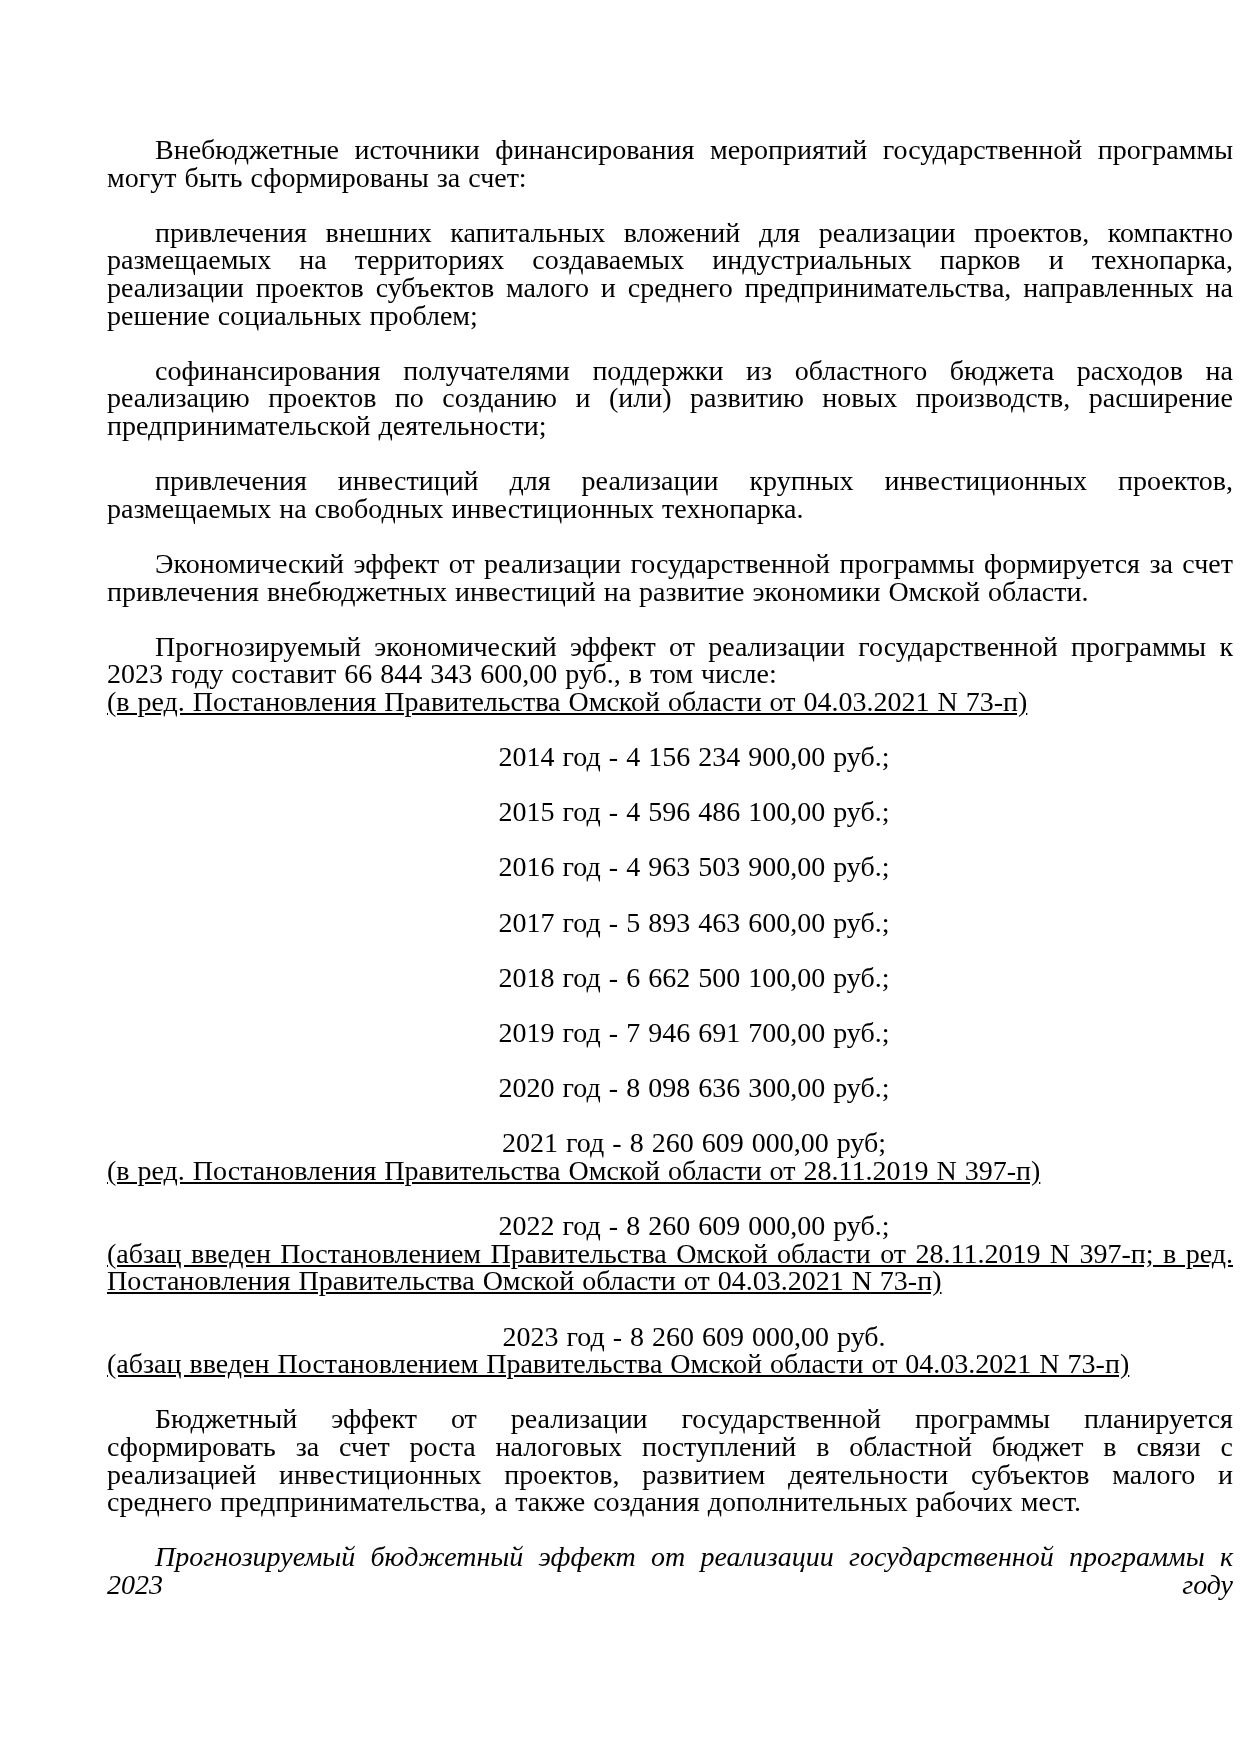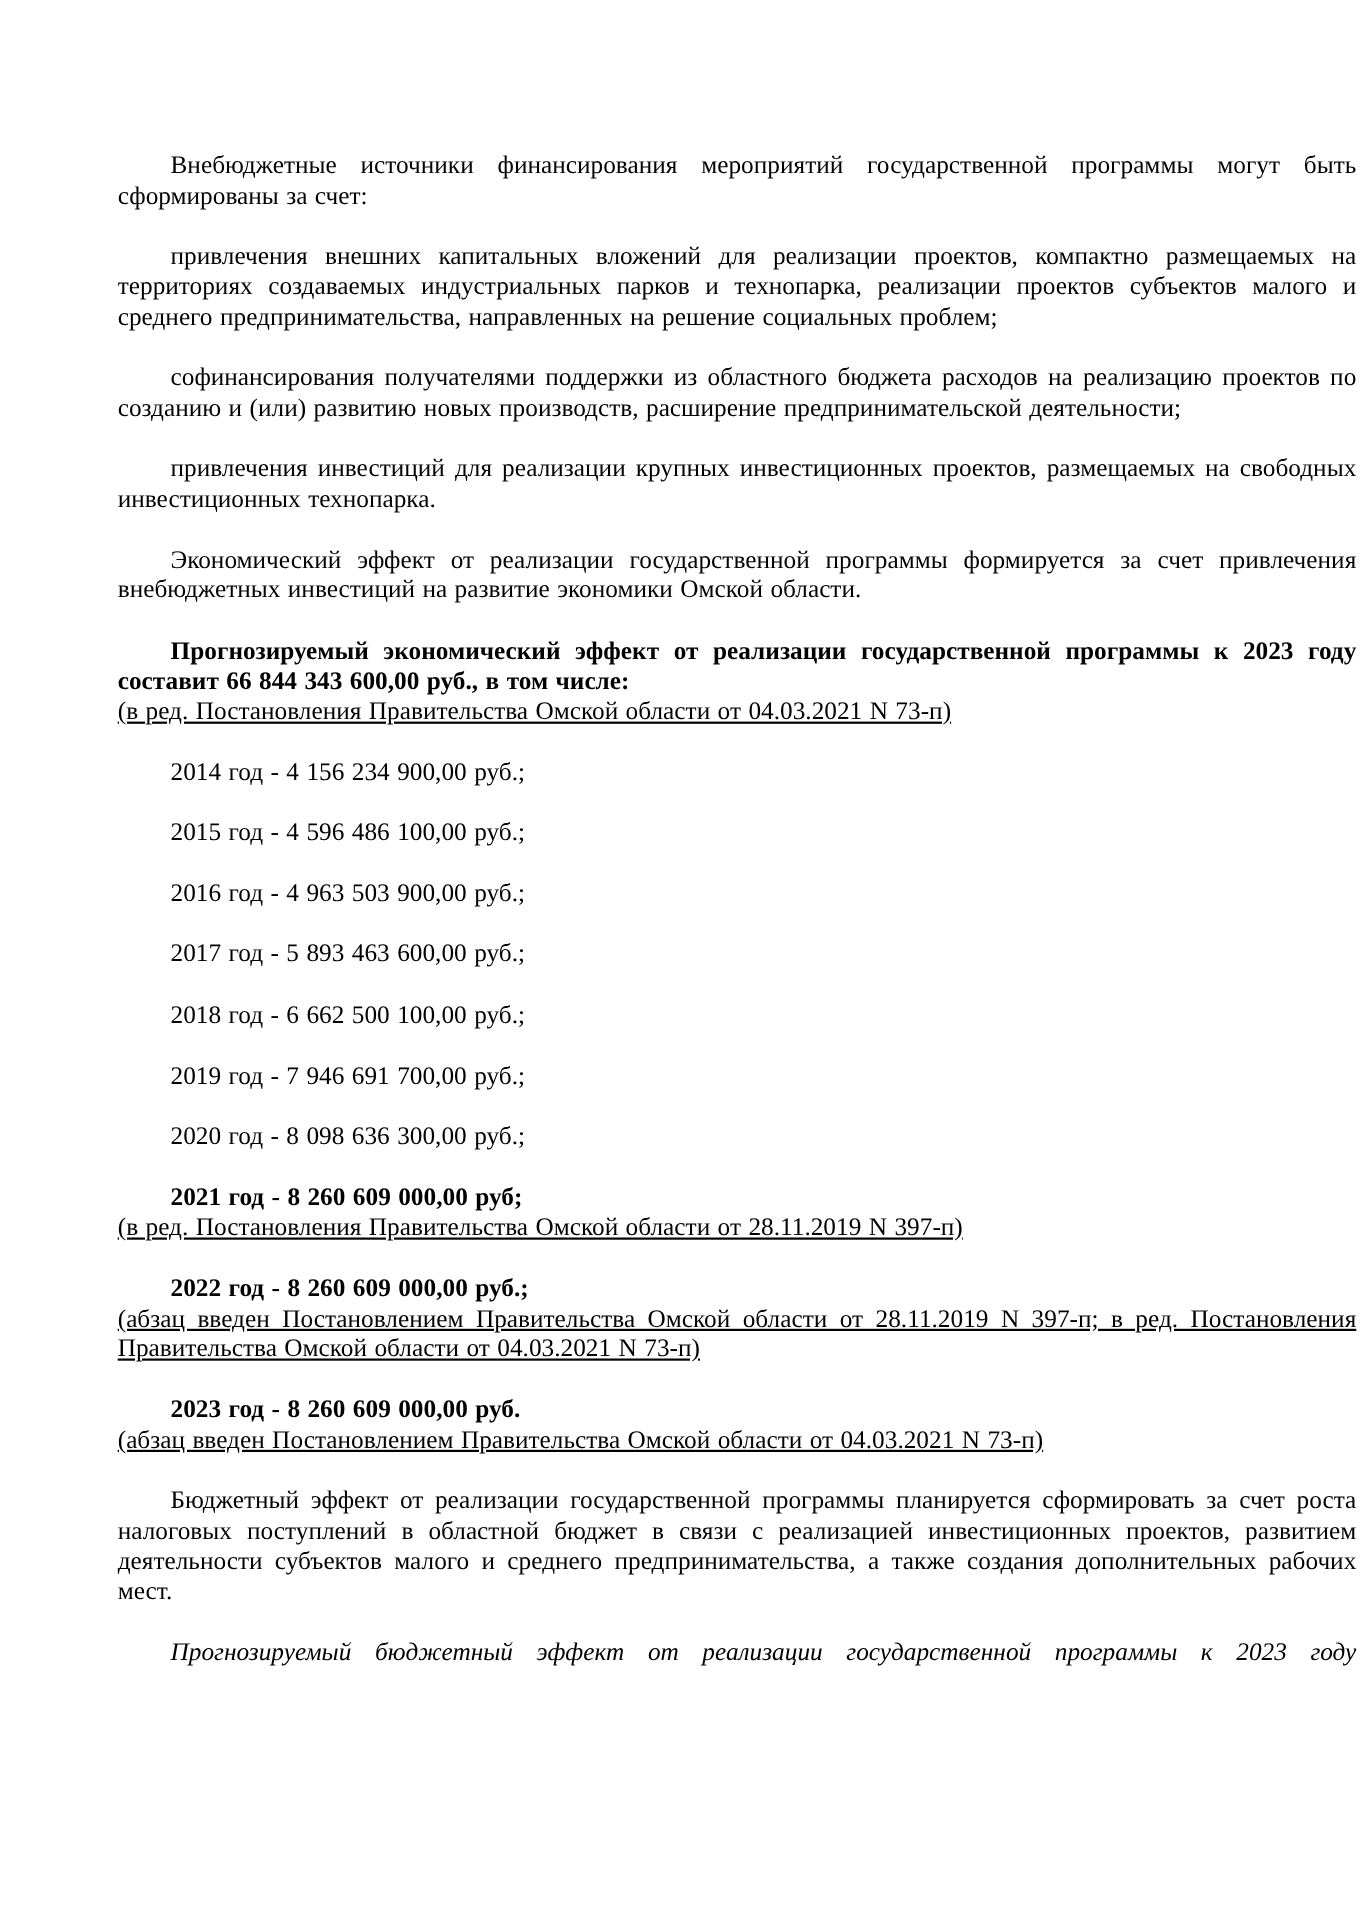--- a/index.html
+++ b/index.html
@@ -16,44 +16,43 @@
     color: #000000;
   }
   .doc-page {
     position: absolute;
     left: 107px;
     top: 136px;
     width: 1126px;
   }
   .doc-page p {
     margin: 0 0 27.6px 0;
-    font-size: 23px;
+    font-size: 28px;
     line-height: 27.6px;
     word-spacing: 1px;
   }
   
   .para {
     text-align: justify;
     text-indent: 48px;
   }
   
   .year {
-    text-align: left;
+    text-align: center;
     text-indent: 48px;
   }
   
   .amend {
     text-align: justify;
     text-indent: 0;
     text-decoration: underline;
   }
   
   .tight {
     margin-bottom: 0 !important;
-    font-weight: bold;
   }
   
   .fill {
     text-align: justify;
     text-align-last: justify;
     text-indent: 48px;
     font-style: italic;
   }
 </style>
 </head>

